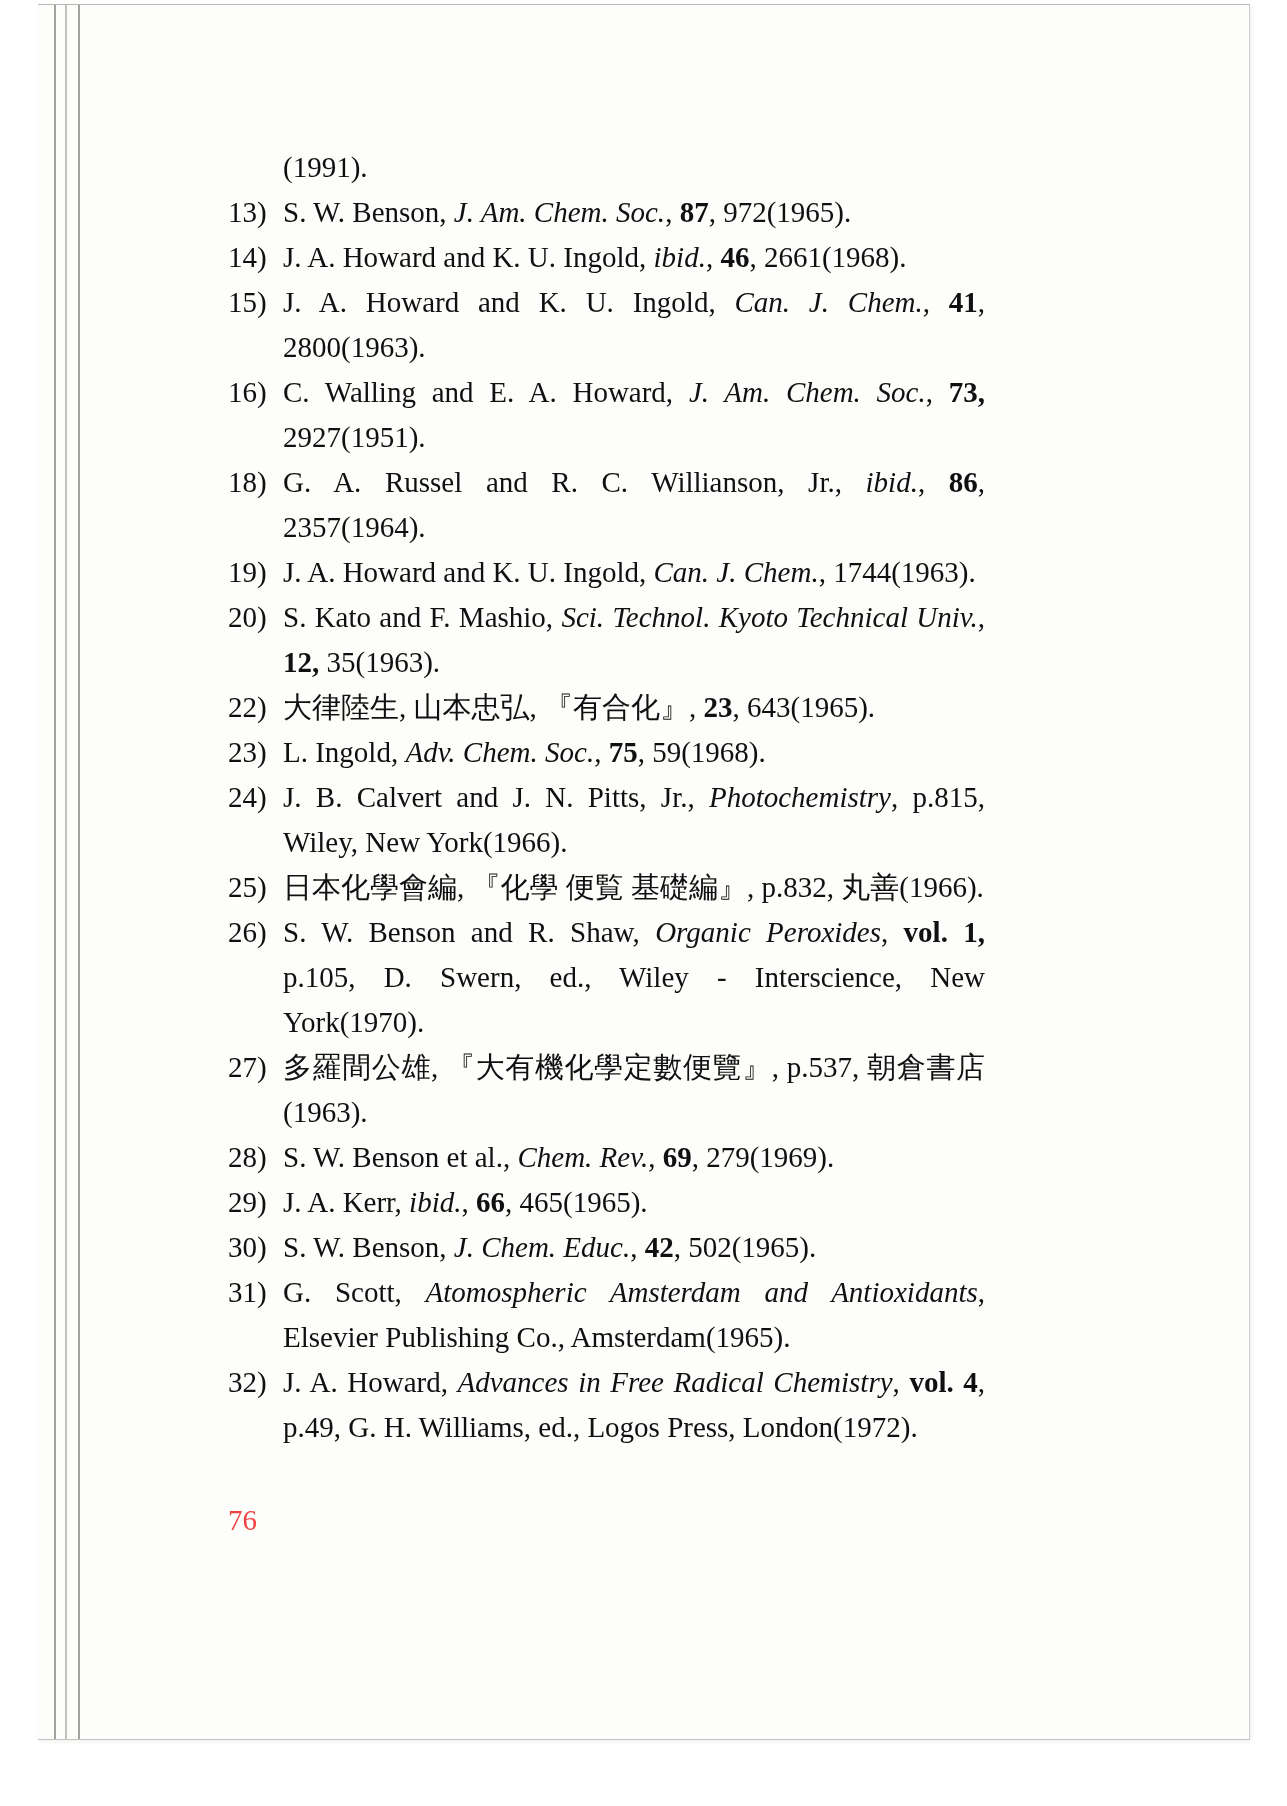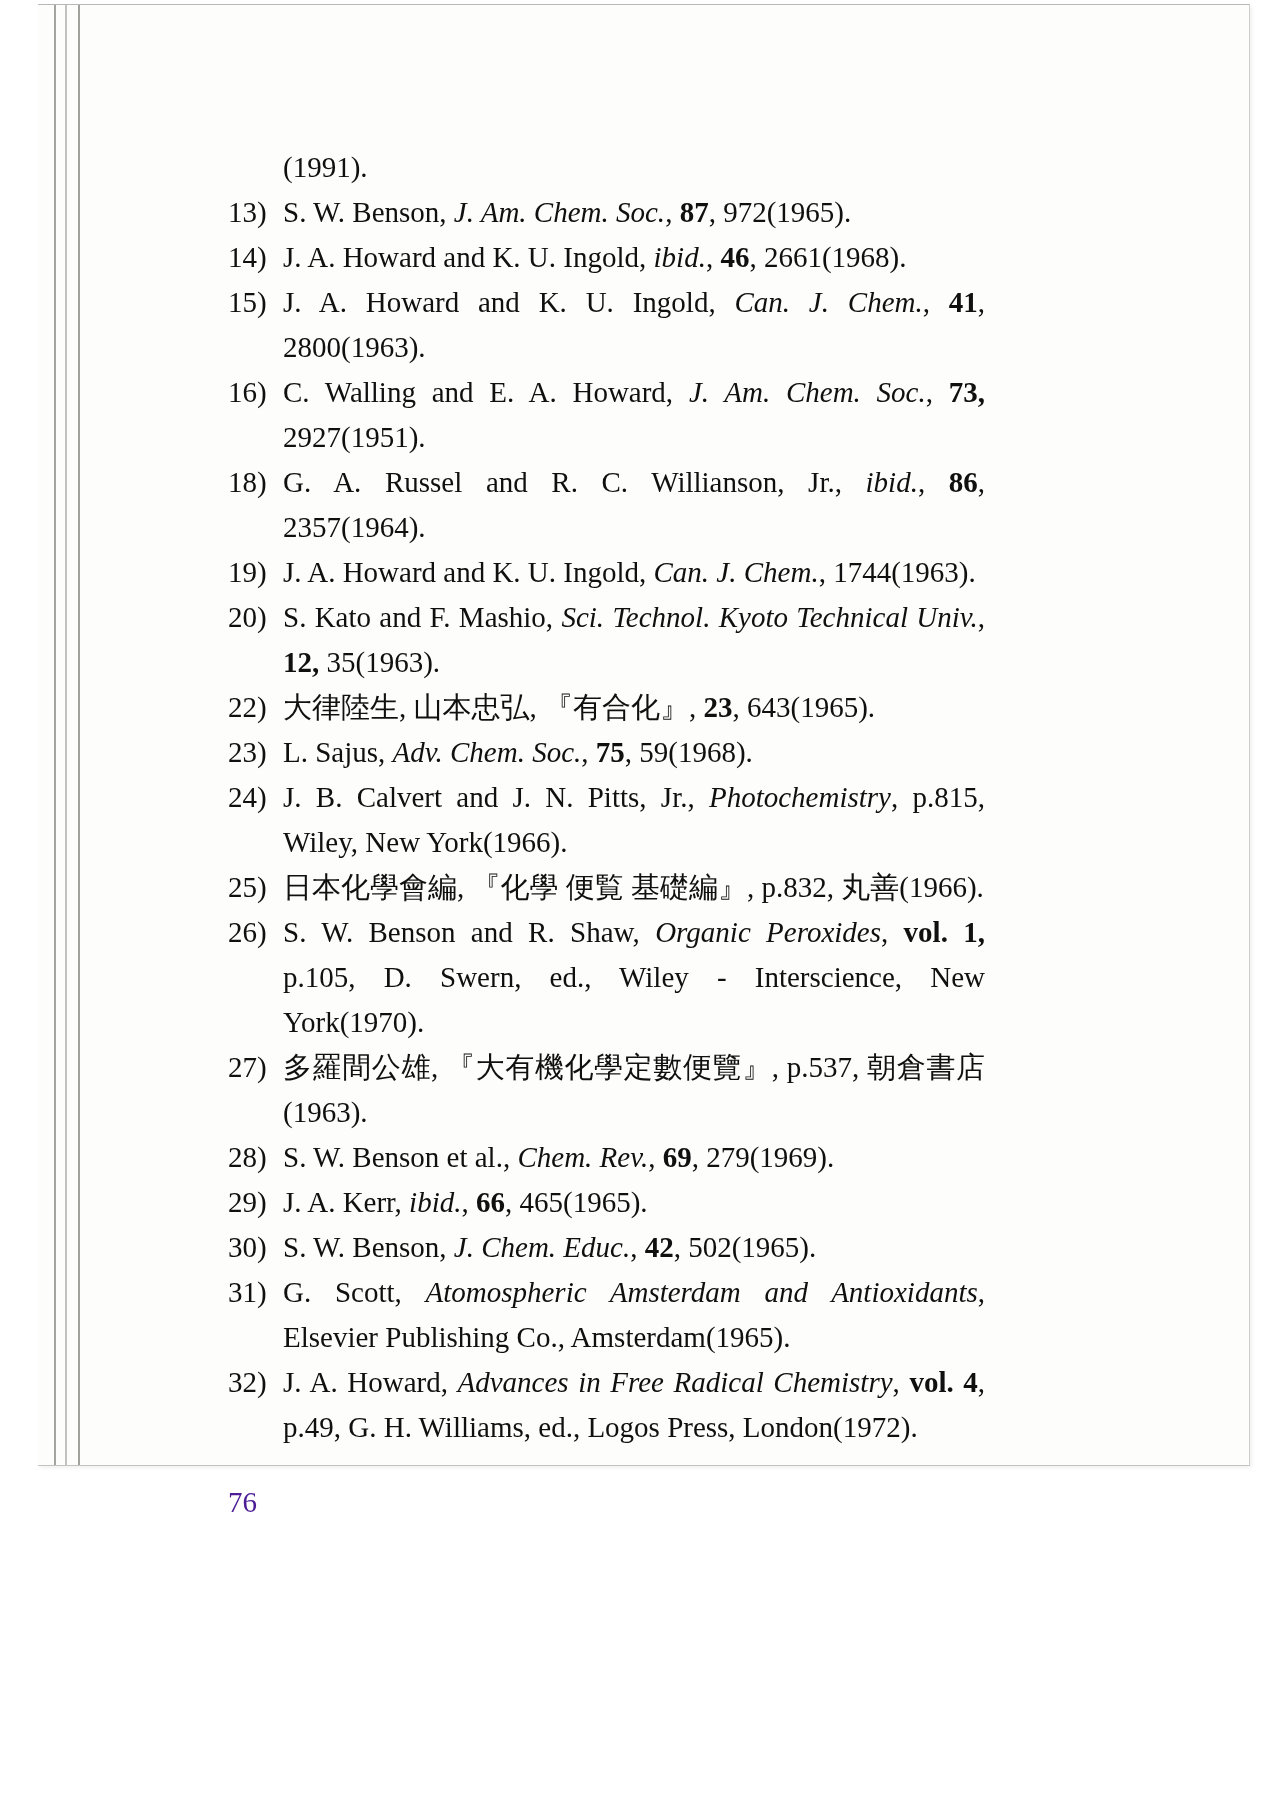--- a/index.html
+++ b/index.html
@@ -14,21 +14,21 @@
     position: relative;
     width: 1287px;
     height: 1806px;
     background: #ffffff;
   }
   .page {
     position: absolute;
     left: 38px;
     top: 4px;
     width: 1212px;
-    height: 1462px;
+    height: 1736px;
     background: #fdfdfb;
     border-top: 1px solid #b9b9b4;
     border-right: 1px solid #cfcfca;
     border-bottom: 1px solid #c4c4bf;
     box-shadow: 2px 2px 4px rgba(0,0,0,0.06);
   }
   .spine {
     position: absolute;
     left: 0;
     top: 0;
@@ -73,23 +73,23 @@
     width: 55px;
     white-space: nowrap;
   }
   .ref-text {
     flex: 1 1 auto;
     text-align: justify;
   }
   .it { font-style: italic; }
   .bd { font-weight: bold; }
   .page-number {
-    margin-top: 30px;
+    margin-top: 48px;
     font-size: 29px;
-    color: #4c1d95;
+    color: #ef4444;
   }
 </style>
 </head>
 <body>
 
 <div class="scan-wrap">
   <div class="page">
     <div class="spine">
       <div class="spine-line-1"></div>
       <div class="spine-line-2"></div>
@@ -128,21 +128,21 @@
           <div class="ref-row">
             <span class="ref-num">20)</span>
             <span class="ref-text"><span>S. Kato and F. Mashio, </span><span class="it">Sci. Technol. Kyoto Technical Univ.</span><span>, </span><span class="bd">12,</span><span> 35(1963).</span></span>
           </div>
           <div class="ref-row">
             <span class="ref-num">22)</span>
             <span class="ref-text"><span>大律陸生, 山本忠弘, 『有合化』, </span><span class="bd">23</span><span>, 643(1965).</span></span>
           </div>
           <div class="ref-row">
             <span class="ref-num">23)</span>
-            <span class="ref-text"><span>L. Sajus, </span><span class="it">Adv. Chem. Soc.</span><span>, </span><span class="bd">75</span><span>, 59(1968).</span></span>
+            <span class="ref-text"><span>L. Ingold, </span><span class="it">Adv. Chem. Soc.</span><span>, </span><span class="bd">75</span><span>, 59(1968).</span></span>
           </div>
           <div class="ref-row">
             <span class="ref-num">24)</span>
             <span class="ref-text"><span>J. B. Calvert and J. N. Pitts, Jr., </span><span class="it">Photochemistry</span><span>, p.815, Wiley, New York(1966).</span></span>
           </div>
           <div class="ref-row">
             <span class="ref-num">25)</span>
             <span class="ref-text"><span>日本化學會編, 『化學 便覧 基礎編』, p.832, 丸善(1966).</span></span>
           </div>
           <div class="ref-row">

